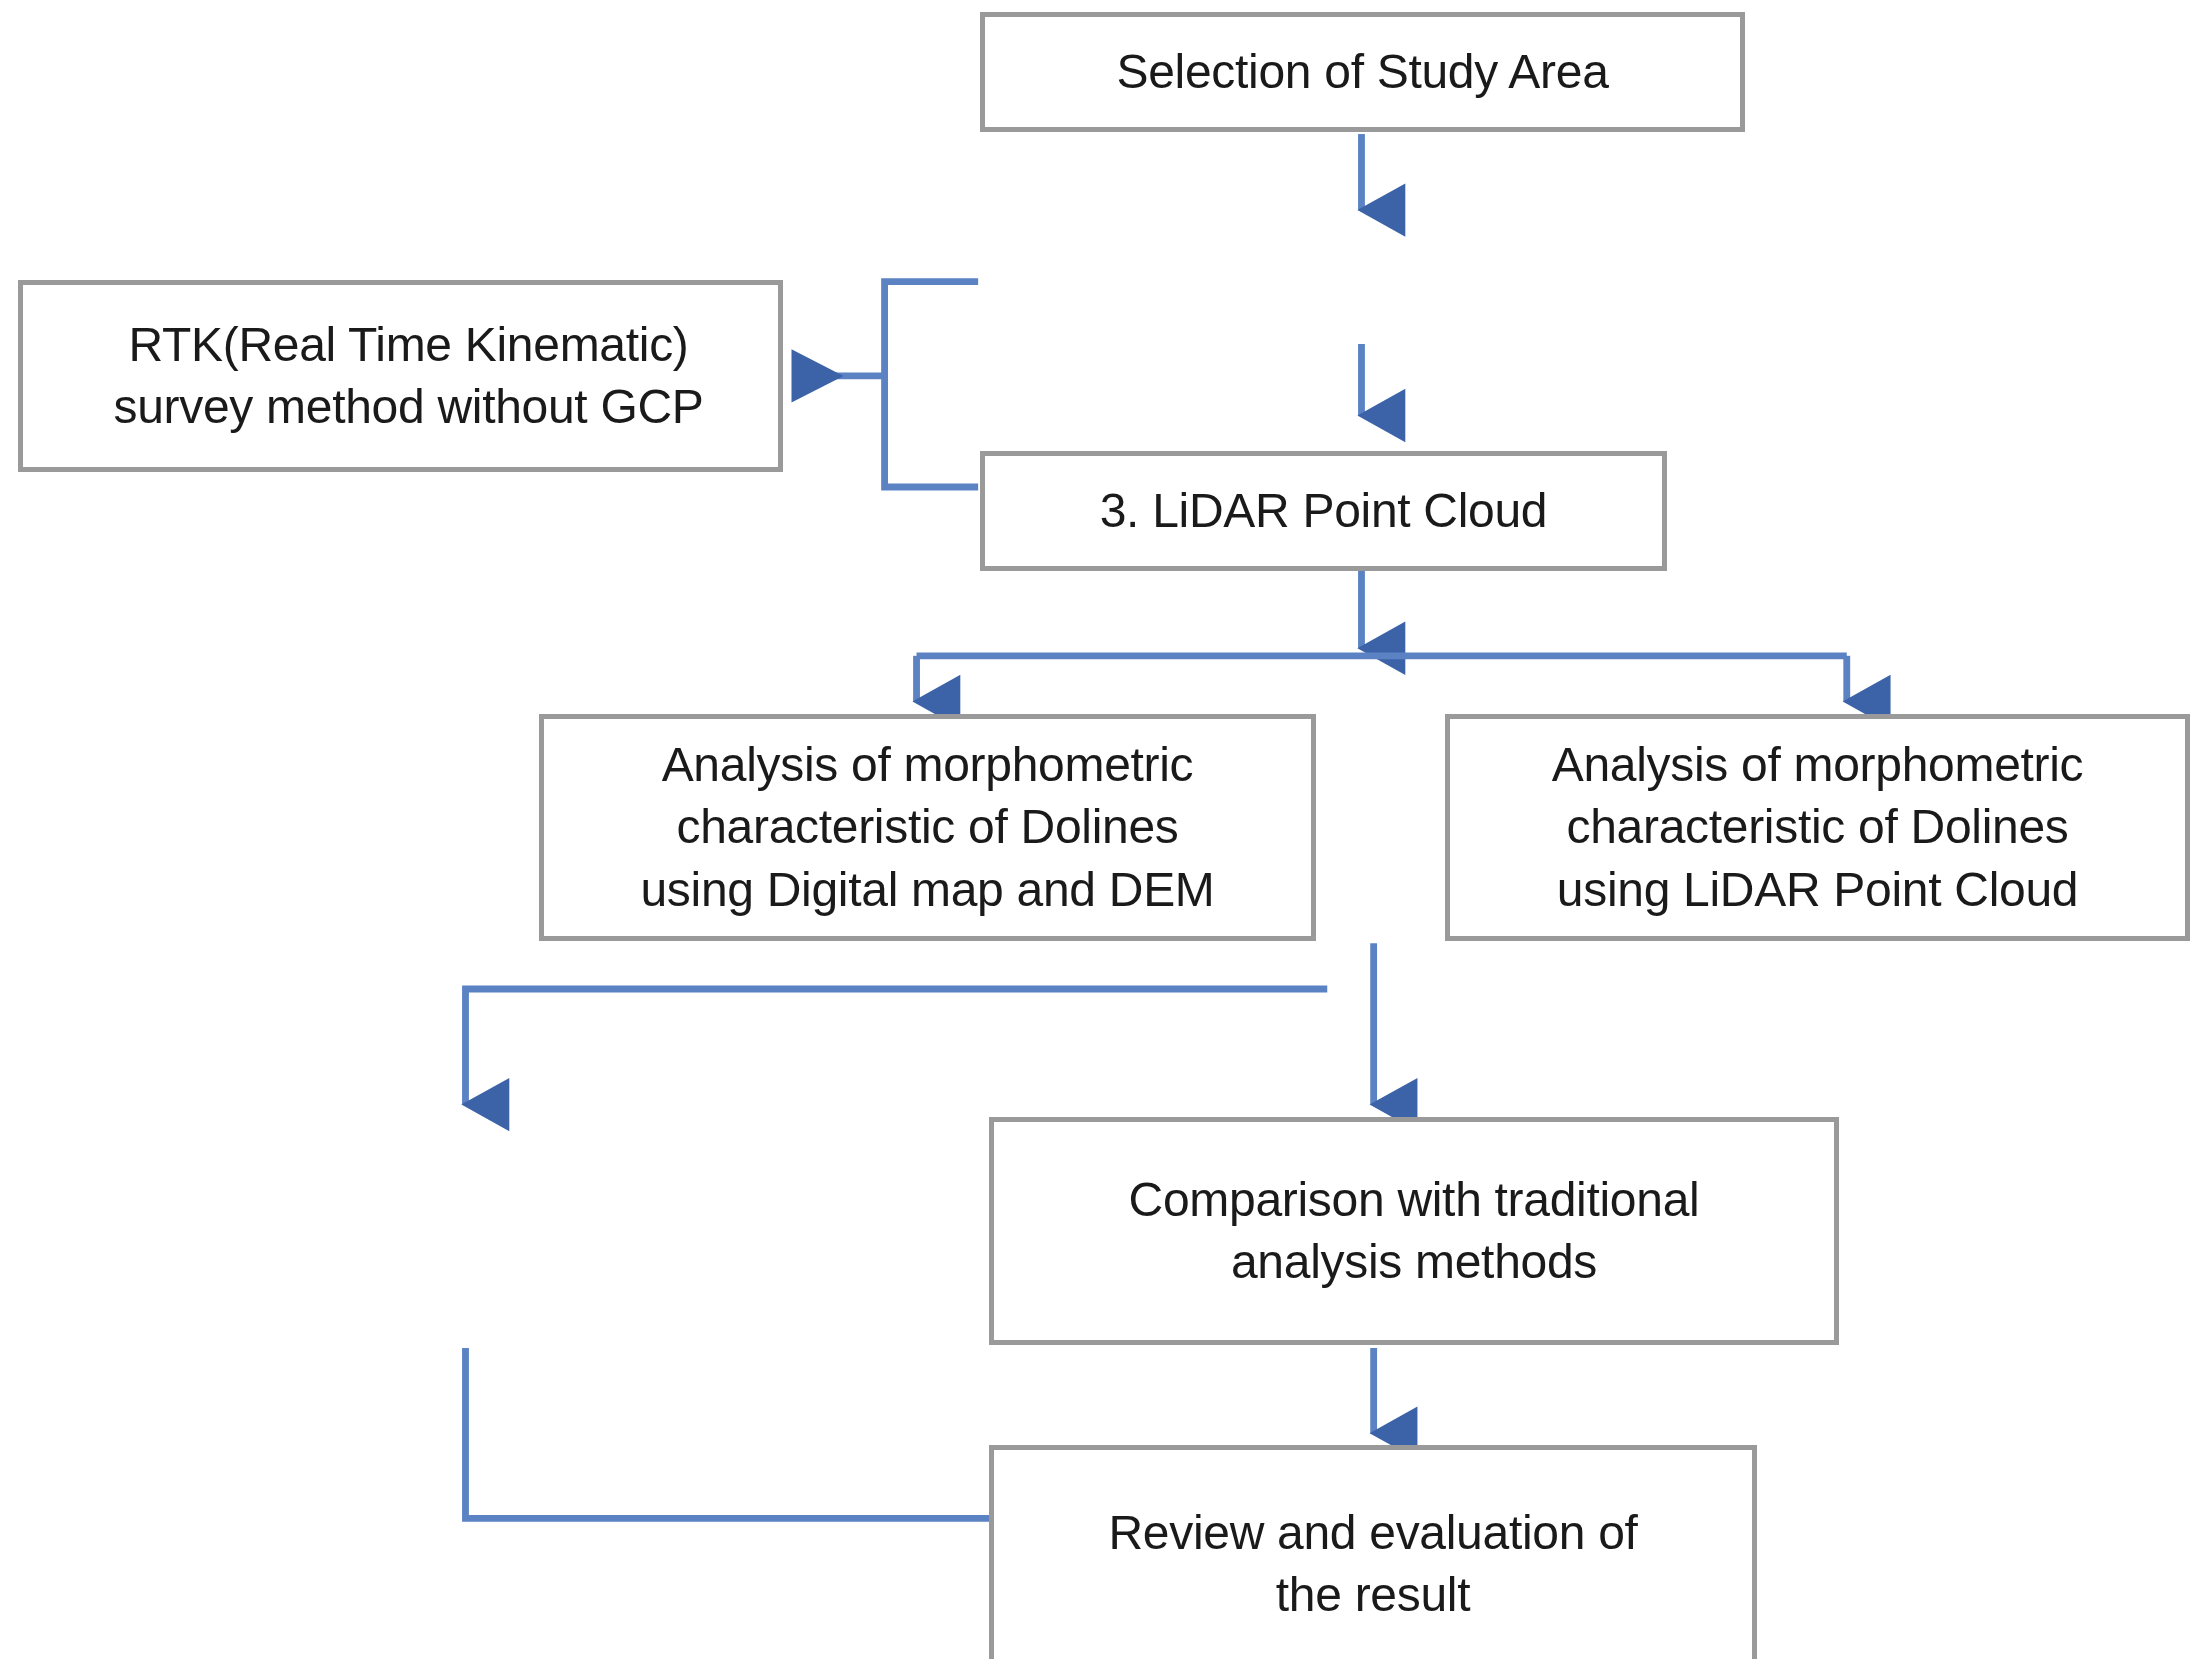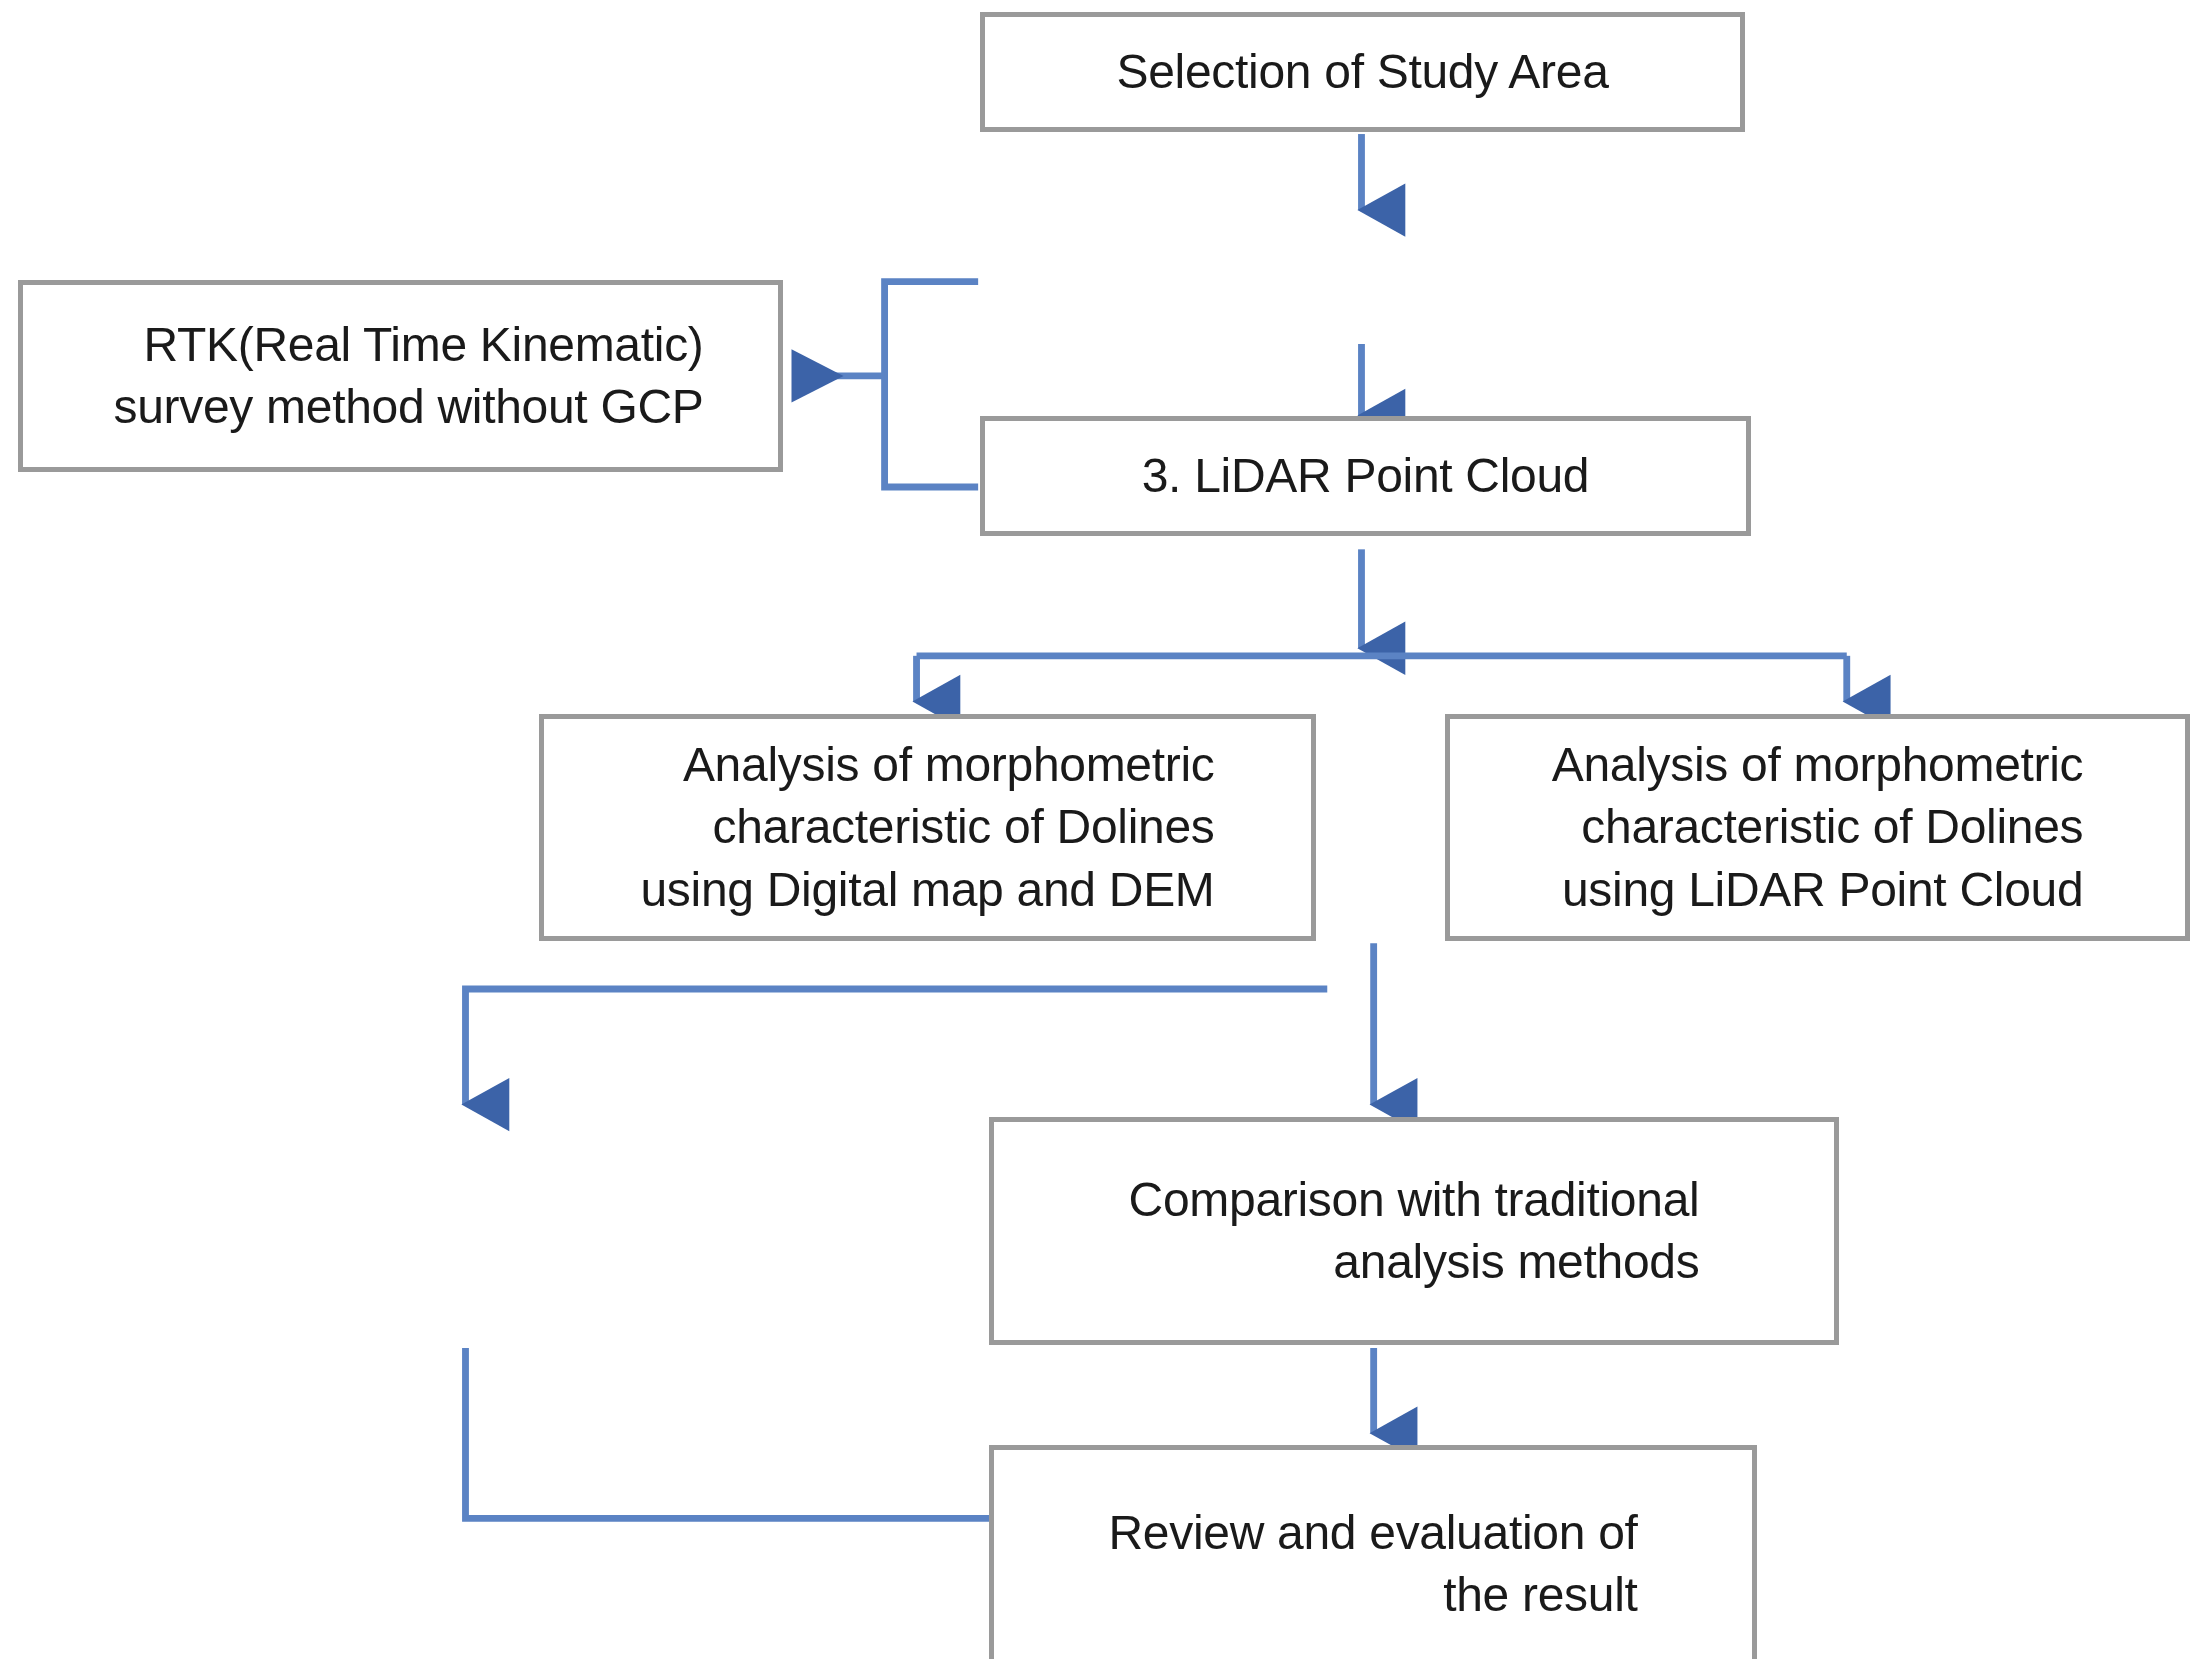--- a/index.html
+++ b/index.html
@@ -28,38 +28,38 @@
     pointer-events: none;
   }
   .node {
     position: absolute;
     box-sizing: border-box;
     background: #ffffff;
     border: 5.3px solid #9a9a9a;
     display: flex;
     align-items: center;
     justify-content: center;
-    text-align: right;
+    text-align: center;
     color: #1a1a1a;
     font-family: "Liberation Sans", sans-serif;
     font-size: 48px;
     line-height: 1.30;
     letter-spacing: -0.3px;
     z-index: 2;
   }
   .node .node-label {
     display: block;
     padding: 0 9px;
     white-space: pre-line;
     font-weight: 400;
   }
   
   #node-study-area    { left: 980px; top: 12px;   width: 765px; height: 120px; }
   #node-ortho-mosaic  { left: 980px; top: 222px;  width: 765px; height: 120px; }
-  #node-lidar-cloud   { left: 980px; top: 416px;  width: 771px; height: 120px; }
+  #node-lidar-cloud   { left: 980px; top: 451px;  width: 687px; height: 120px; }
   #node-rtk-survey    { left: 18px;   top: 280px;  width: 765px; height: 192px; padding-left: 16px; }
   #node-analysis-dem  { left: 539px;  top: 714px;  width: 777px; height: 227px; }
   #node-analysis-lidar{ left: 1445px; top: 714px;  width: 745px;  height: 227px; }
   #node-referencing   { left: 79px;  top: 1117px; width: 782px; height: 228px; }
   #node-comparison    { left: 989px; top: 1117px; width: 850px; height: 228px; }
   #node-review        { left: 989px; top: 1445px; width: 768px; height: 238px; }
 </style>
 </head>
 <body>
 

